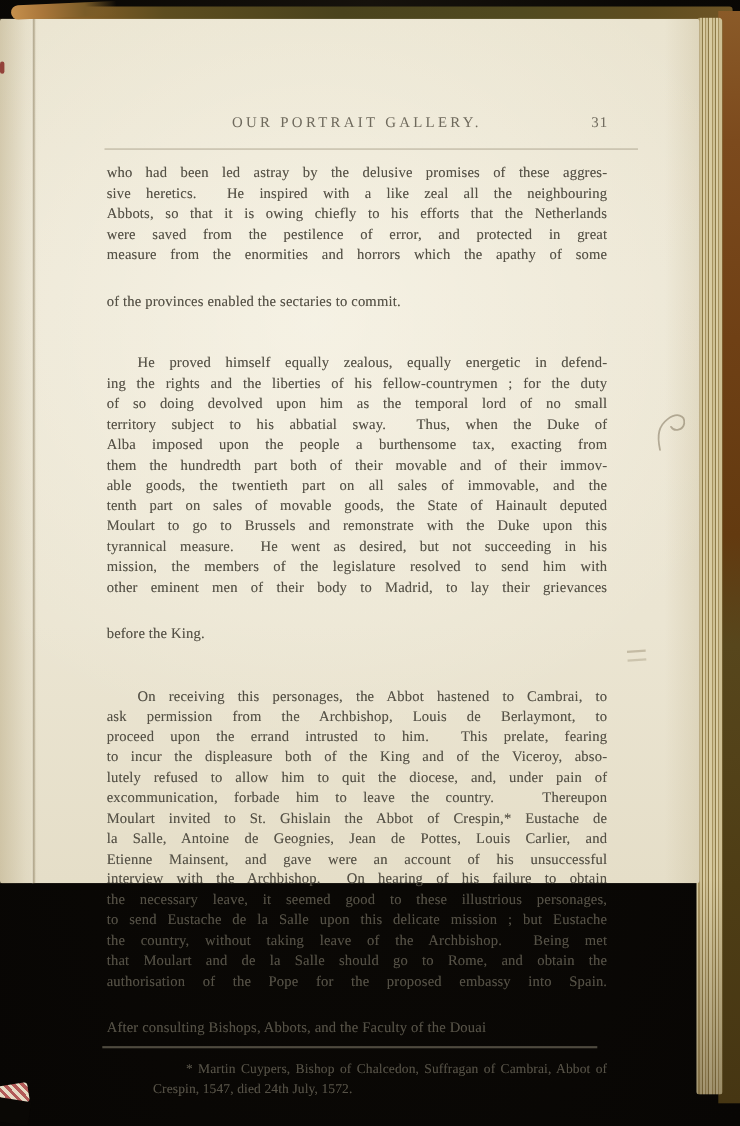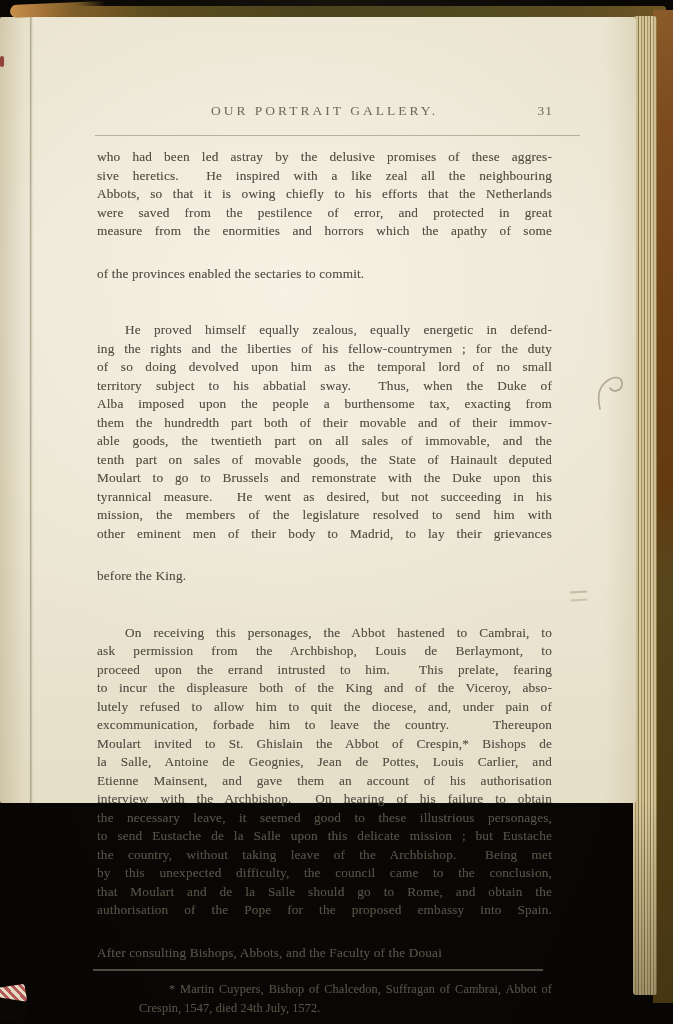--- a/index.html
+++ b/index.html
@@ -158,28 +158,27 @@
             <div class="line">other eminent men of their body to Madrid, to lay their grievances</div>
             <div class="line last">before the King.</div>
           </div>
           <div class="para">
             <div class="line indent">On receiving this personages, the Abbot hastened to Cambrai, to</div>
             <div class="line">ask permission from the Archbishop, Louis de Berlaymont, to</div>
             <div class="line">proceed upon the errand intrusted to him.&nbsp; This prelate, fearing</div>
             <div class="line">to incur the displeasure both of the King and of the Viceroy, abso-</div>
             <div class="line">lutely refused to allow him to quit the diocese, and, under pain of</div>
             <div class="line">excommunication, forbade him to leave the country.&nbsp;&nbsp; Thereupon</div>
-            <div class="line">Moulart invited to St. Ghislain the Abbot of Crespin,* Bishops de</div>
+            <div class="line">Moulart invited to St. Ghislain the Abbot of Crespin,* Eustache de</div>
             <div class="line">la Salle, Antoine de Geognies, Jean de Pottes, Louis Carlier, and</div>
-            <div class="line">Etienne Mainsent, and gave them an account of his authorisation</div>
+            <div class="line">Etienne Mainsent, and gave were an account of his unsuccessful</div>
             <div class="line">interview with the Archbishop.&nbsp; On hearing of his failure to obtain</div>
             <div class="line">the necessary leave, it seemed good to these illustrious personages,</div>
             <div class="line">to send Eustache de la Salle upon this delicate mission ; but Eustache</div>
             <div class="line">the country, without taking leave of the Archbishop.&nbsp; Being met</div>
-            <div class="line">by this unexpected difficulty, the council came to the conclusion,</div>
             <div class="line">that Moulart and de la Salle should go to Rome, and obtain the</div>
             <div class="line">authorisation of the Pope for the proposed embassy into Spain.</div>
             <div class="line last">After consulting Bishops, Abbots, and the Faculty of the Douai</div>
           </div>
         </div>
 
       <div class="foot-rule"></div>
       <div class="footnote" id="footnote">
           <div class="fline indent">* Martin Cuypers, Bishop of Chalcedon, Suffragan of Cambrai, Abbot of</div>
           <div class="fline last">Crespin, 1547, died 24th July, 1572.</div>

